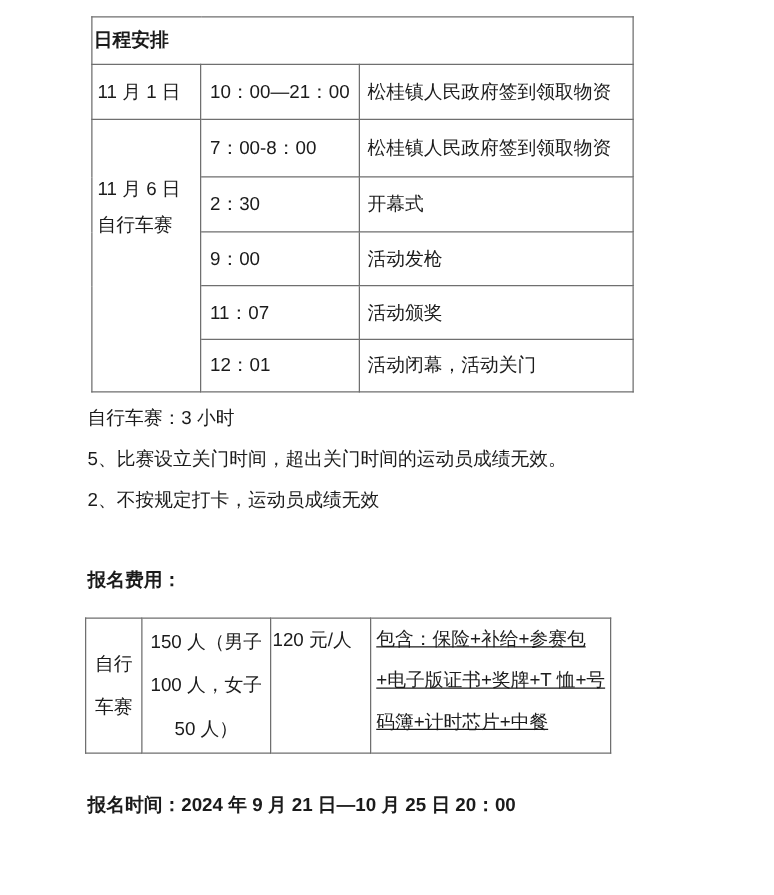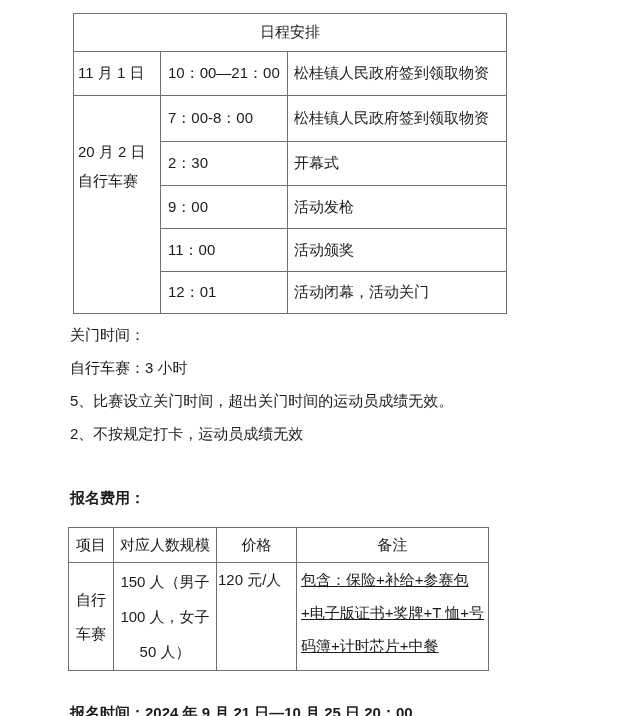--- a/index.html
+++ b/index.html
@@ -25,22 +25,22 @@
     vertical-align: middle;
   }
 
   
   .t1 {
     margin: 13px 0 0 73px;
     width: 433px;
   }
   .t1 .title-cell {
     height: 35px;
-    text-align: center;
-    font-weight: normal;
+    text-align: left;
+    font-weight: bold;
   }
   .t1 .c-date { padding: 0 3px 0 4px; }
   .t1 .c-time { padding: 0 4px 0 7px; }
   .t1 .c-event { padding: 0 4px 0 6px; }
   .t1 .h43 td, .t1 td.h43 { height: 43px; }
   .t1 .h45 { height: 45px; }
   .t1 .h42 { height: 42px; }
   .t1 .h41 { height: 41px; }
   .day2-cell {
     vertical-align: top;
@@ -113,68 +113,61 @@
       <tr>
         <td colspan="3" class="title-cell">日程安排</td>
       </tr>
       <tr class="h43">
         <td class="c-date">11 月 1 日</td>
         <td class="c-time">10：00—21：00</td>
         <td class="c-event">松桂镇人民政府签到领取物资</td>
       </tr>
       <tr>
         <td rowspan="5" class="day2-cell">
-          <div>20 月 2 日</div>
+          <div>11 月 6 日</div>
           <div>自行车赛</div>
         </td>
         <td class="c-time h45">7：00-8：00</td>
         <td class="c-event">松桂镇人民政府签到领取物资</td>
       </tr>
       <tr>
         <td class="c-time h43">2：30</td>
         <td class="c-event">开幕式</td>
       </tr>
       <tr>
         <td class="c-time h42">9：00</td>
         <td class="c-event">活动发枪</td>
       </tr>
       <tr>
-        <td class="c-time h42">11：00</td>
+        <td class="c-time h42">11：07</td>
         <td class="c-event">活动颁奖</td>
       </tr>
       <tr>
         <td class="c-time h41">12：01</td>
         <td class="c-event">活动闭幕，活动关门</td>
       </tr>
     </tbody>
   </table>
 
   <div class="notes">
-    <p>关门时间：</p>
     <p>自行车赛：3 小时</p>
     <p>5、比赛设立关门时间，超出关门时间的运动员成绩无效。</p>
     <p>2、不按规定打卡，运动员成绩无效</p>
   </div>
 
   <p class="fees-heading">报名费用：</p>
 
   <table class="t2">
     <colgroup>
       <col style="width:45px">
       <col style="width:103px">
       <col style="width:80px">
       <col style="width:192px">
     </colgroup>
     <tbody>
-      <tr class="head">
-        <td>项目</td>
-        <td>对应人数规模</td>
-        <td>价格</td>
-        <td>备注</td>
-      </tr>
       <tr class="body">
         <td class="cell-item">
           <div>自行</div>
           <div>车赛</div>
         </td>
         <td class="cell-scale">150 人（男子 100 人，女子 50 人）</td>
         <td class="cell-price">120 元/人</td>
         <td class="cell-remark">包含：保险+补给+参赛包+电子版证书+奖牌+T 恤+号码簿+计时芯片+中餐</td>
       </tr>
     </tbody>

